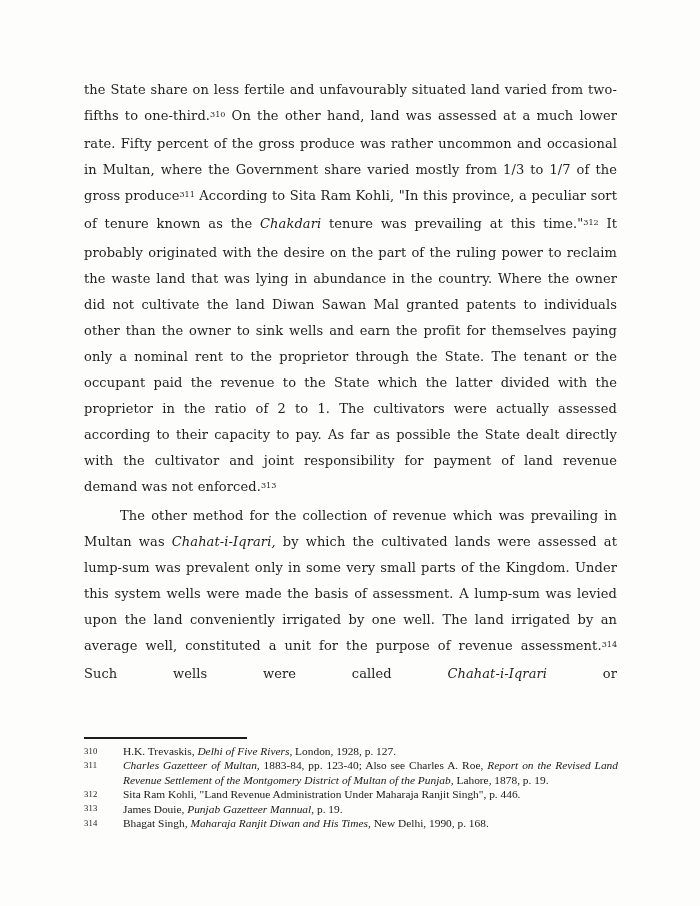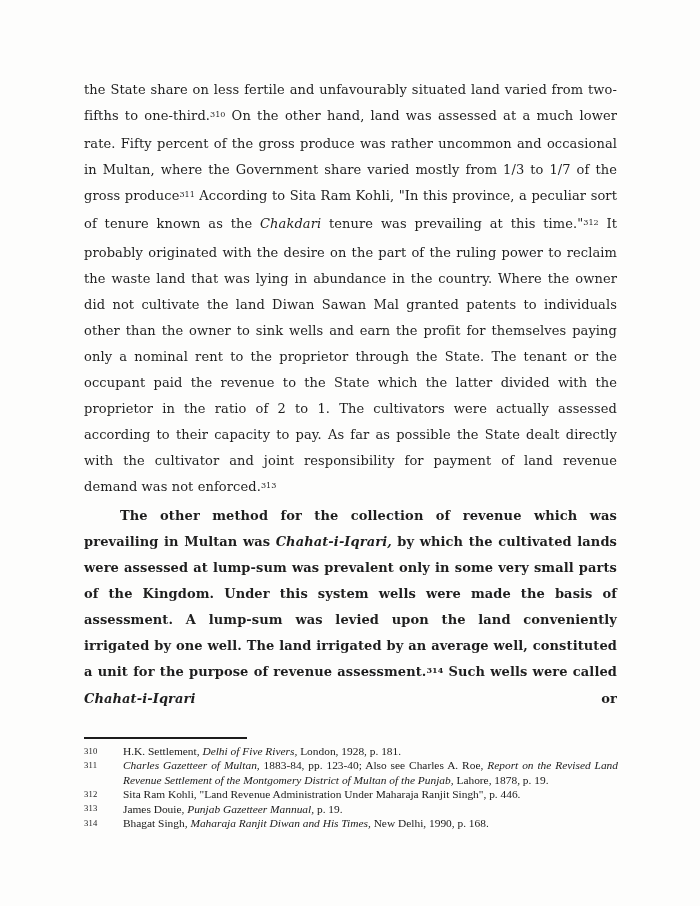--- a/index.html
+++ b/index.html
@@ -19,21 +19,21 @@
     position: absolute;
     left: 84px; top: 77px; width: 533px;
     font-size: 13px;
     line-height: 26.1px;
     text-align: justify;
     text-justify: inter-word;
     letter-spacing: 0.1px;
   }
   .para { margin: 0; }
   .para.indent { text-indent: 36px; }
-  .para.jlast { text-align-last: justify; font-weight: bold; }
+  .para.jlast { text-align-last: justify; }
   .seg.i { font-style: italic; }
   .seg.sup {
     font-size: 0.62em;
     position: relative; top: -0.42em;
     letter-spacing: 0;
   }
   .fn-sep {
     position: absolute;
     left: 84px; top: 737px;
     width: 163px; height: 0;
@@ -65,21 +65,21 @@
 
 <div class="page">
   <div class="body-text" id="body-text">
       <p class="para"><span class="seg n">the State share on less fertile and unfavourably situated land varied from two-fifths to one-third.</span><span class="seg sup">310</span><span class="seg n"> On the other hand, land was assessed at a much lower rate. Fifty percent of the gross produce was rather uncommon and occasional in Multan, where the Government share varied mostly from 1/3 to 1/7 of the gross produce</span><span class="seg sup">311</span><span class="seg n"> According to Sita Ram Kohli, "In this province, a peculiar sort of tenure known as the </span><span class="seg i">Chakdari</span><span class="seg n"> tenure was prevailing at this time."</span><span class="seg sup">312</span><span class="seg n"> It probably originated with the desire on the part of the ruling power to reclaim the waste land that was lying in abundance in the country. Where the owner did not cultivate the land Diwan Sawan Mal granted patents to individuals other than the owner to sink wells and earn the profit for themselves paying only a nominal rent to the proprietor through the State. The tenant or the occupant paid the revenue to the State which the latter divided with the proprietor in the ratio of 2 to 1. The cultivators were actually assessed according to their capacity to pay. As far as possible the State dealt directly with the cultivator and joint responsibility for payment of land revenue demand was not enforced.</span><span class="seg sup">313</span></p>
       <p class="para indent jlast"><span class="seg n">The other method for the collection of revenue which was prevailing in Multan was </span><span class="seg i">Chahat-i-Iqrari,</span><span class="seg n"> by which the cultivated lands were assessed at lump-sum was prevalent only in some very small parts of the Kingdom. Under this system wells were made the basis of assessment. A lump-sum was levied upon the land conveniently irrigated by one well. The land irrigated by an average well, constituted a unit for the purpose of revenue assessment.</span><span class="seg sup">314</span><span class="seg n"> Such wells were called </span><span class="seg i">Chahat-i-Iqrari</span><span class="seg n"> or</span></p>
     </div>
   <div class="fn-sep"></div>
   <div class="footnotes" id="footnotes">
       <div class="fn">
         <span class="fn-num">310</span>
-        <span class="fn-text"><span class="seg n">H.K. Settlement, </span><span class="seg i">Delhi of Five Rivers,</span><span class="seg n"> London, 1928, p. 181.</span></span>
+        <span class="fn-text"><span class="seg n">H.K. Trevaskis, </span><span class="seg i">Delhi of Five Rivers,</span><span class="seg n"> London, 1928, p. 127.</span></span>
       </div>
       <div class="fn">
         <span class="fn-num">311</span>
         <span class="fn-text"><span class="seg i">Charles Gazetteer of Multan,</span><span class="seg n"> 1883-84, pp. 123-40; Also see Charles A. Roe, </span><span class="seg i">Report on the Revised Land Revenue Settlement of the Montgomery District of Multan of the Punjab,</span><span class="seg n"> Lahore, 1878, p. 19.</span></span>
       </div>
       <div class="fn">
         <span class="fn-num">312</span>
         <span class="fn-text"><span class="seg n">Sita Ram Kohli, "Land Revenue Administration Under Maharaja Ranjit Singh", p. 446.</span></span>
       </div>
       <div class="fn">

